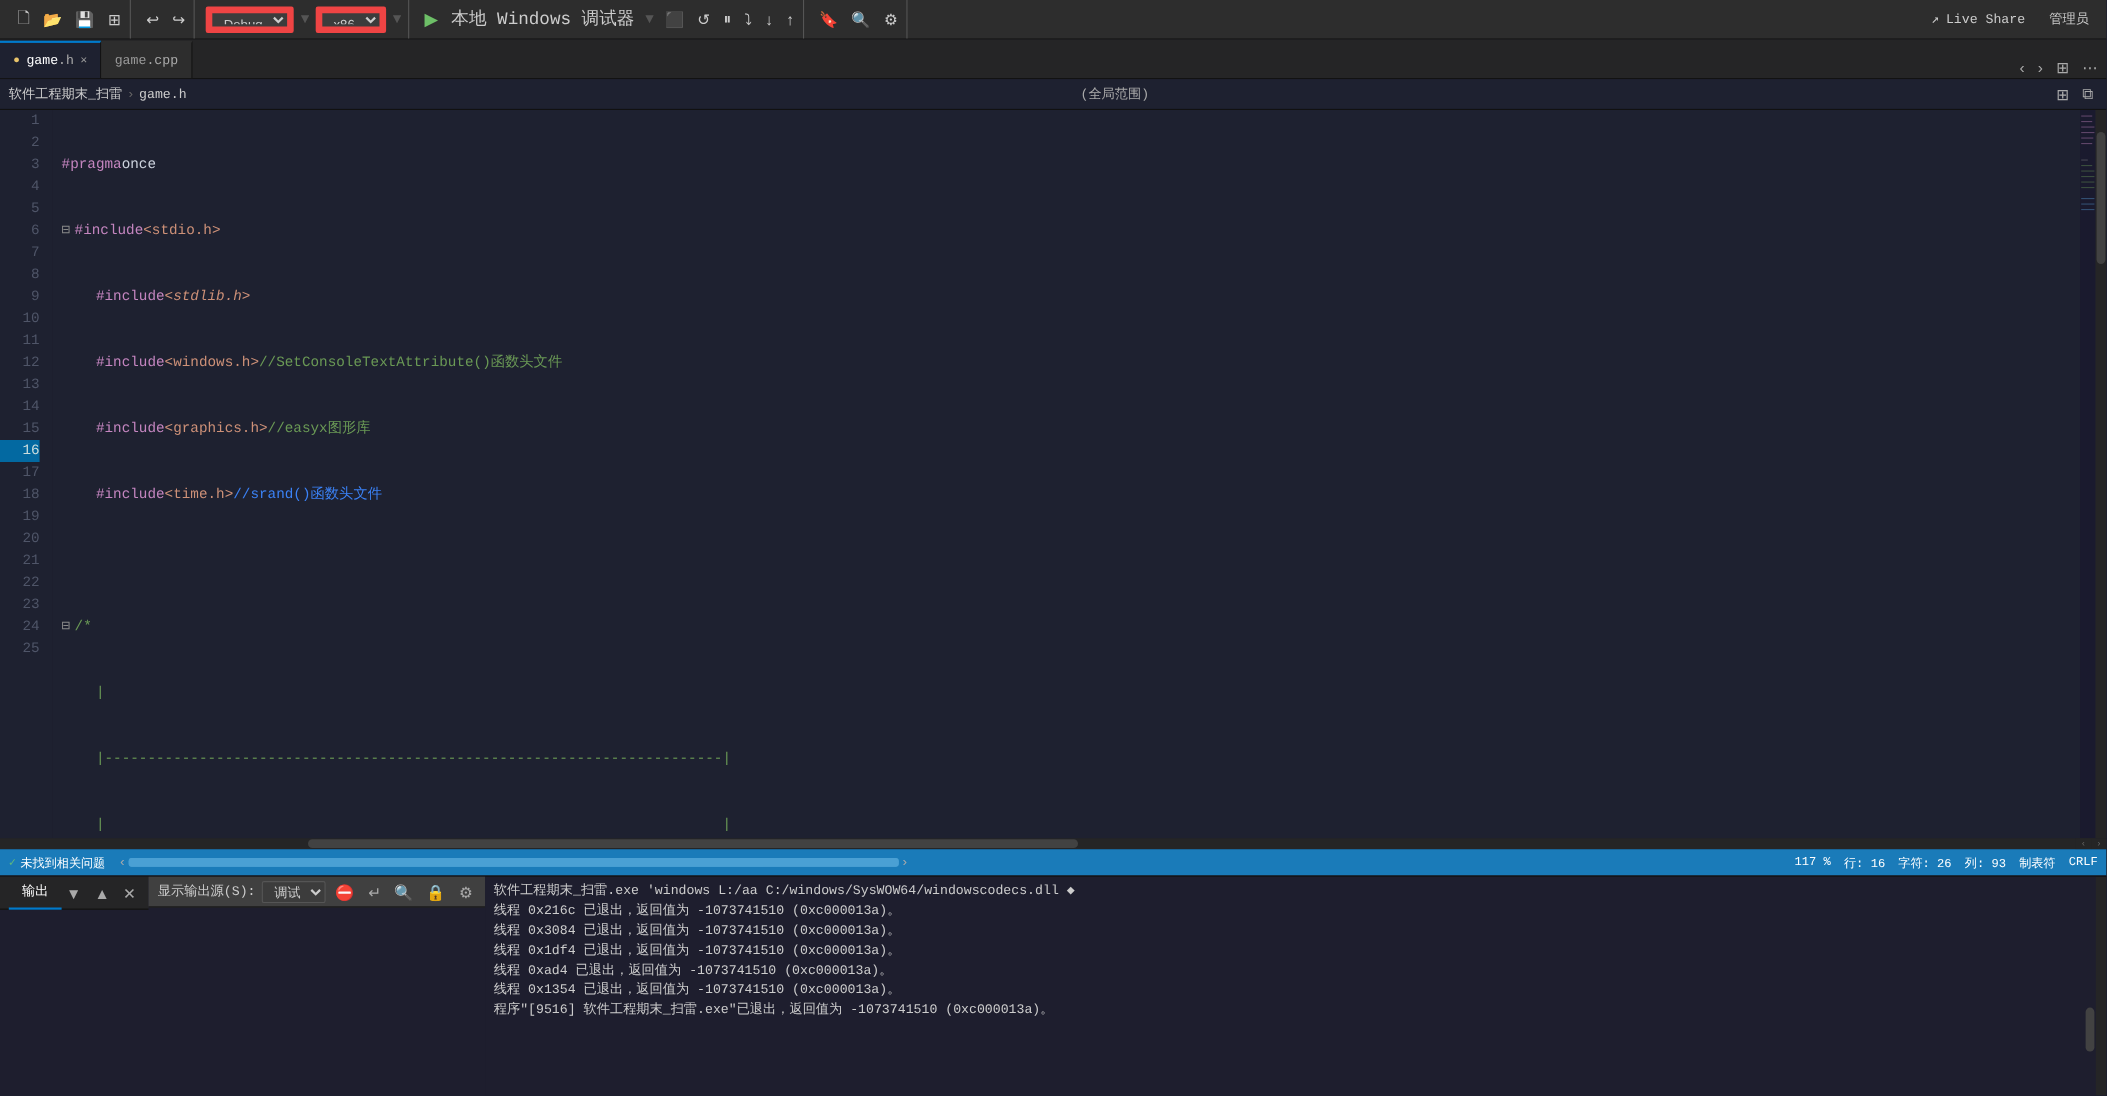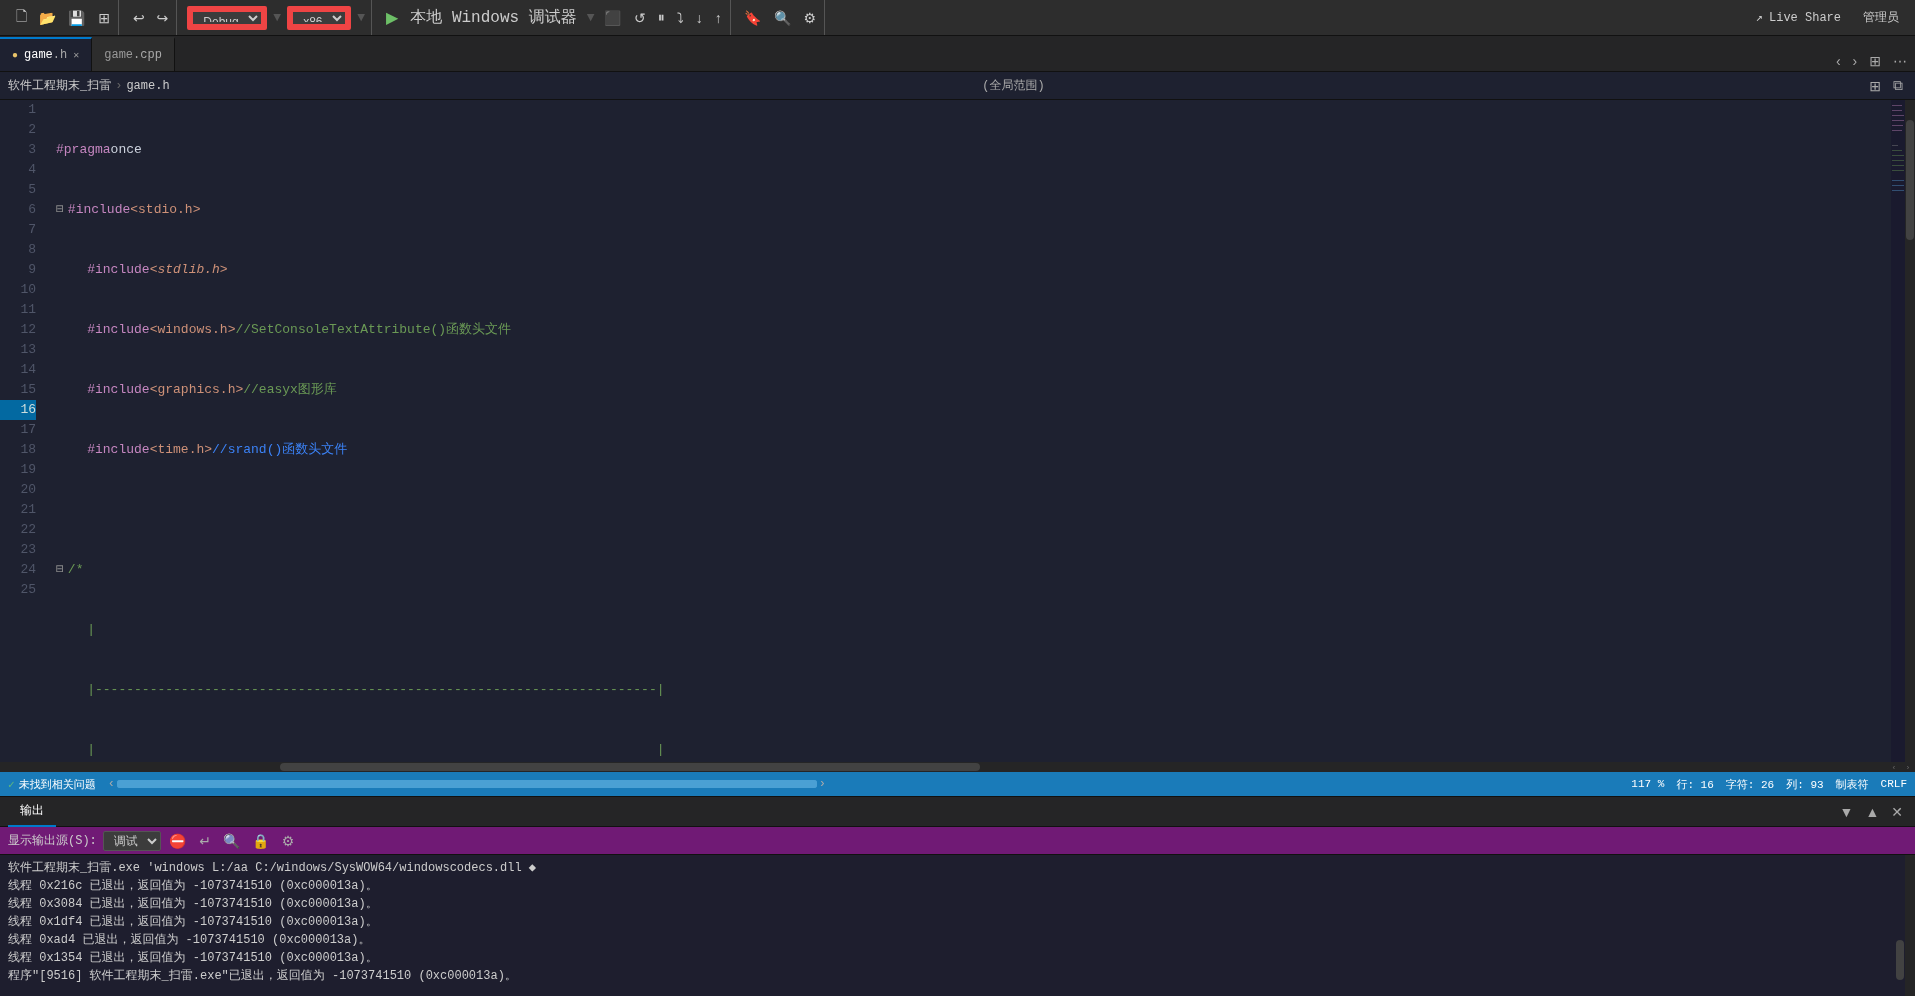--- a/index.html
+++ b/index.html
@@ -236,21 +236,20 @@
       gap: 12px;
     }
     .status-check { color: #5fba7d; }
 
     
     .output-panel {
       background: #1e1e2e;
       height: 200px;
       flex-shrink: 0;
       display: flex;
-      flex-direction: column;
       border-top: 1px solid #111;
     }
     .output-tabs {
       background: #252526;
       height: 30px;
       display: flex;
       align-items: center;
       padding: 0 8px;
       gap: 0;
       border-bottom: 1px solid #111;
@@ -277,21 +276,21 @@
     }
     .output-tab-btn {
       background: none;
       border: none;
       color: #aaa;
       cursor: pointer;
       font-size: 14px;
       padding: 2px 4px;
     }
     .output-toolbar {
-      background: #701a75;
+      background: #404040;
       height: 28px;
       display: flex;
       align-items: center;
       padding: 0 8px;
       gap: 6px;
       border-bottom: 1px solid #111;
       flex-shrink: 0;
     }
     .output-source-label {
       font-size: 12px;

